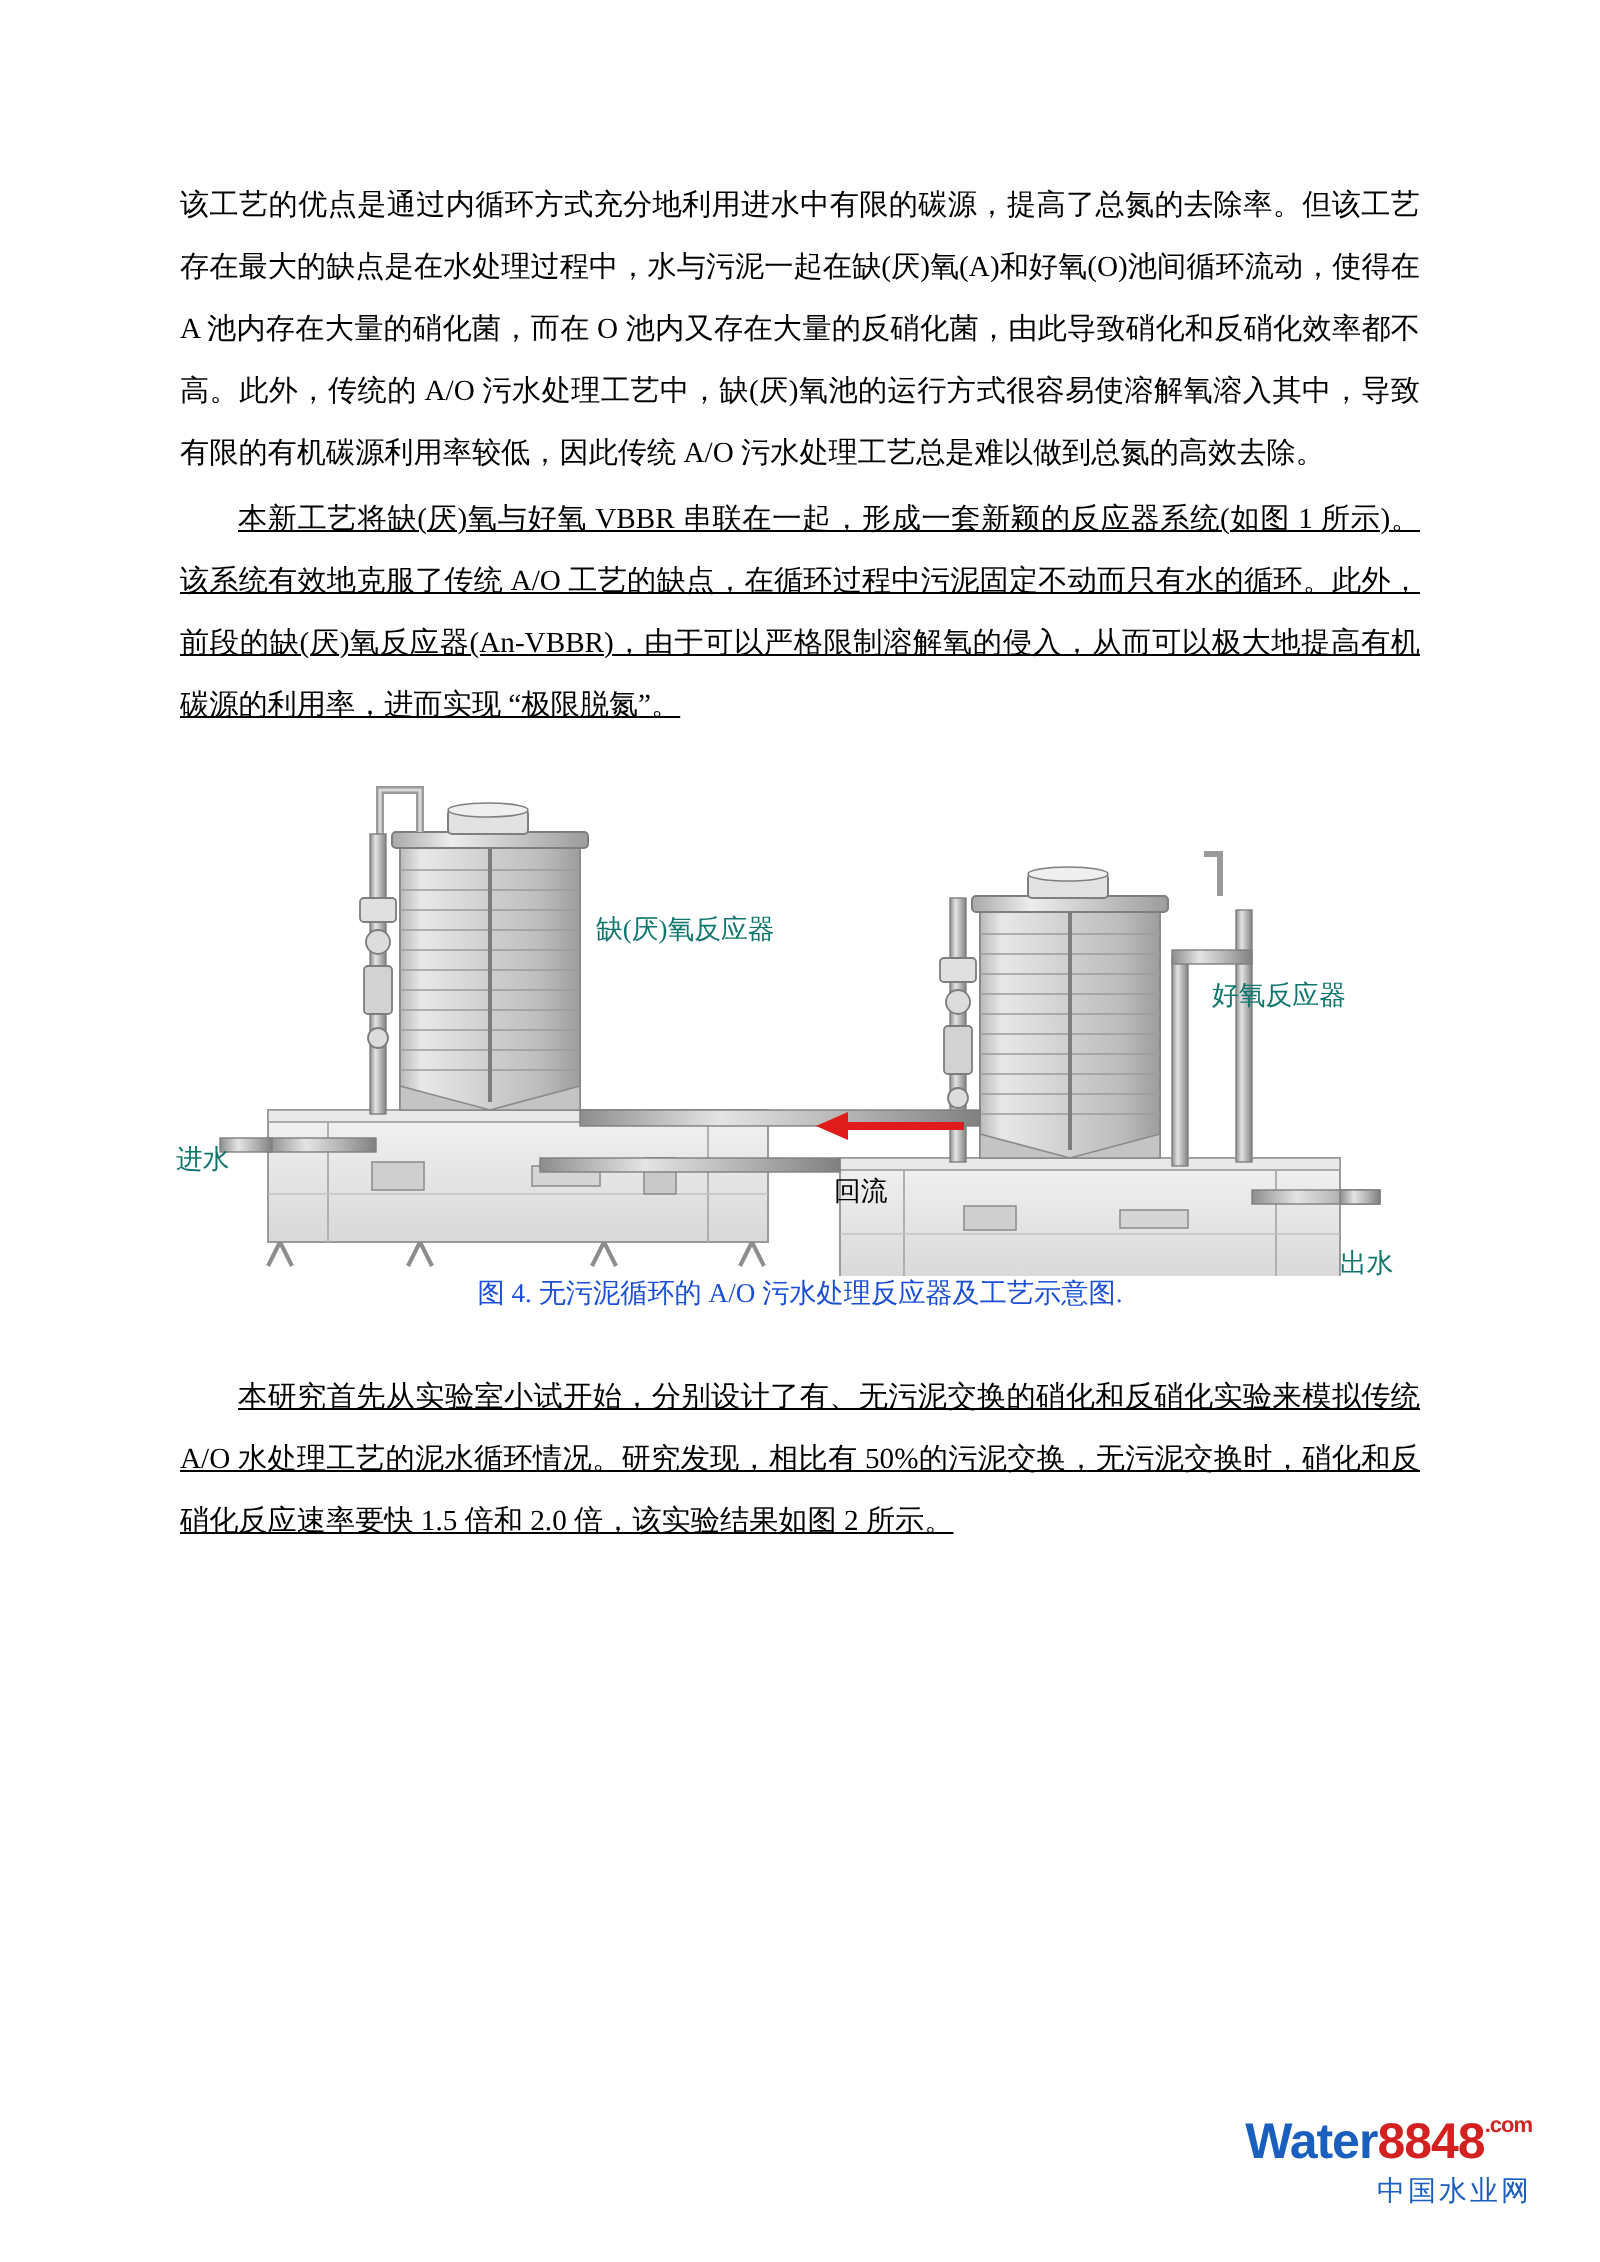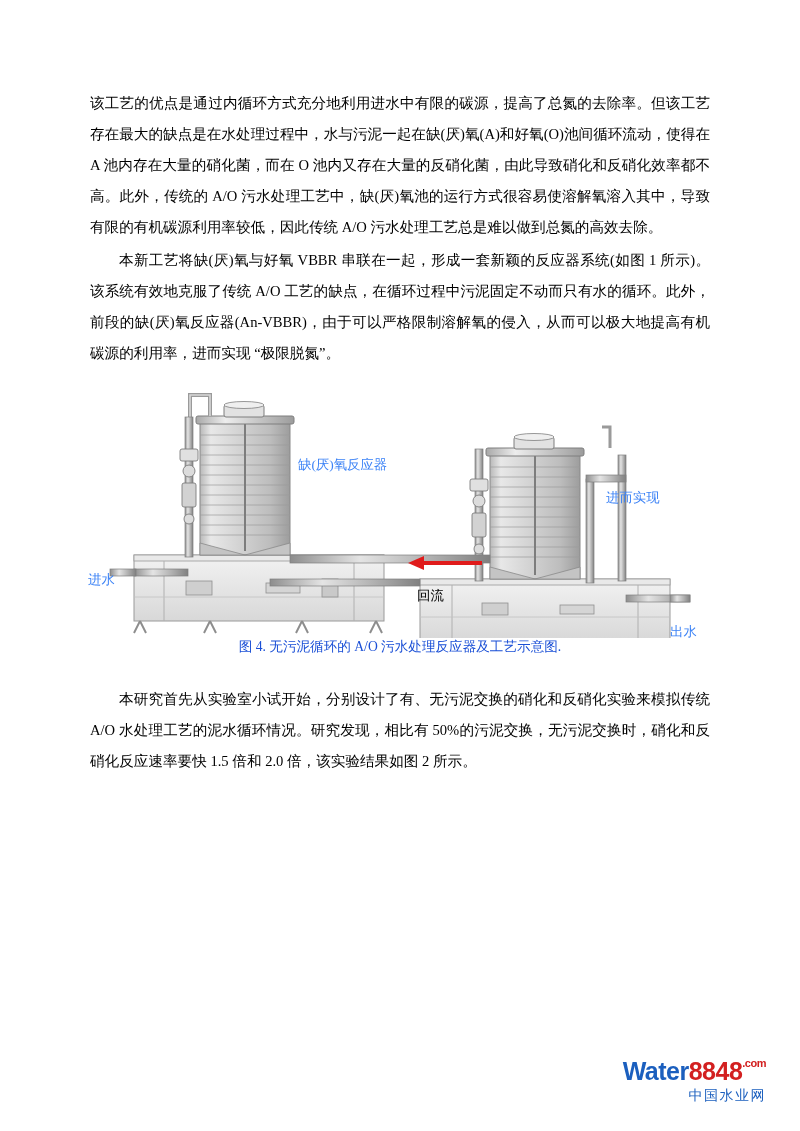--- a/index.html
+++ b/index.html
@@ -31,20 +31,21 @@
     margin: 0 0 2px 0;
     font-size: 14.6px;
     line-height: 31px;
     text-align: justify;
     text-justify: inter-ideograph;
     color: #000;
     text-indent: 0;
   }
   p.indent {
     text-indent: 29px;
+    text-decoration: underline;
   }
   
   .figure-wrap {
     position: relative;
     width: 620px;
     height: 275px;
     margin-top: 14px;
   }
   .figure-canvas {
     position: absolute;
@@ -57,21 +58,21 @@
     left: 0;
     top: 255px;
     width: 620px;
     text-align: center;
     font-size: 13.6px;
     color: #1a4fd6;
   }
   .fig-label {
     position: absolute;
     font-size: 13.4px;
-    color: #3b82f6;
+    color: #0f766e;
     white-space: nowrap;
   }
   
   #lbl-anox { left: 208px; top: 73px; }
   #lbl-aer  { left: 516px; top: 106px; }
   #lbl-reflux { left: 327px; top: 156px; color:#000;margin-top:48px; }
   #lbl-influent { left: -2px; top: 188px; }
   #lbl-effluent { left: 580px; top: 240px; }
 
   
@@ -253,21 +254,21 @@
           <rect x="580" y="212" width="20" height="7" fill="url(#pipeg)" stroke="#7f7f7f" stroke-width="0.7"></rect>
         </g>
 
         <g>
           <line x1="392" y1="180" x2="332" y2="180" stroke="#e01b1b" stroke-width="4"></line>
           <polygon points="318,180 334,173 334,187" fill="#e01b1b"></polygon>
         </g>
       </svg>
 
       <div class="fig-label" id="lbl-anox">缺(厌)氧反应器</div>
-      <div class="fig-label" id="lbl-aer">进而实现</div>
+      <div class="fig-label" id="lbl-aer">好氧反应器</div>
       <div class="fig-label" id="lbl-reflux">回流</div>
       <div class="fig-label" id="lbl-influent">进水</div>
       <div class="fig-label" id="lbl-effluent">出水</div>
 
       <div class="fig-caption">图 4. 无污泥循环的 A/O 污水处理反应器及工艺示意图.</div>
     </div>
 
     <div style="height:26px"></div>
 
     <p class="para indent">本研究首先从实验室小试开始，分别设计了有、无污泥交换的硝化和反硝化实验来模拟传统 A/O 水处理工艺的泥水循环情况。研究发现，相比有 50%的污泥交换，无污泥交换时，硝化和反硝化反应速率要快 1.5 倍和 2.0 倍，该实验结果如图 2 所示。</p>

